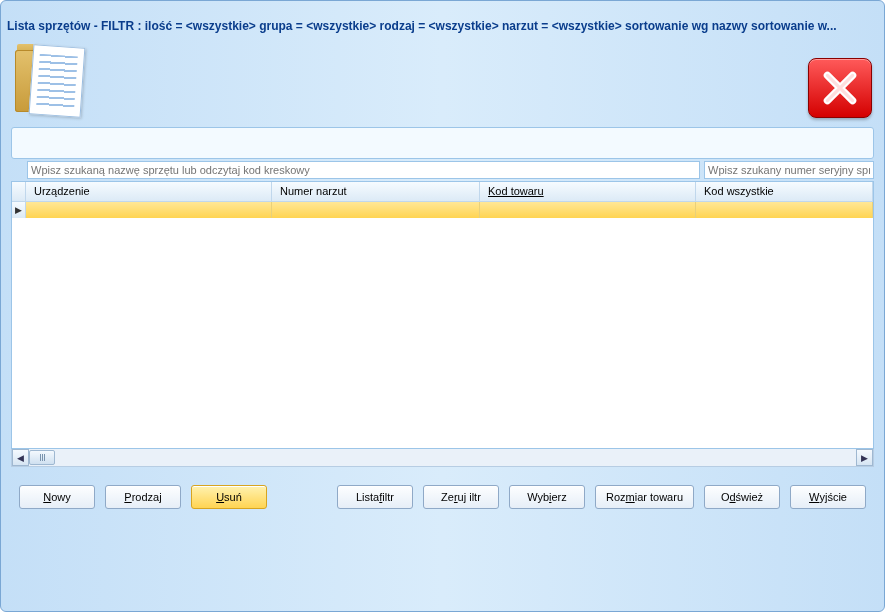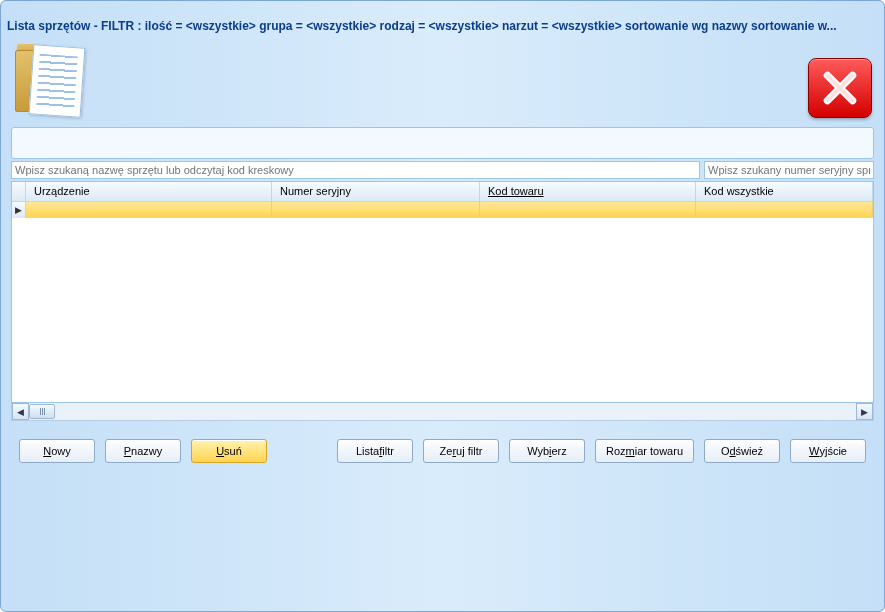--- a/index.html
+++ b/index.html
@@ -61,33 +61,33 @@
   .close-btn svg { width: 42px; height: 42px; }
   .main-panel {
     margin: 0 10px;
     background: #f3faff;
     border: 1px solid #9cc5e8;
     border-radius: 3px;
     flex: 0 0 auto;
     height: 32px;
   }
   .search-row {
-    display: flex; gap: 4px; margin: 2px 10px 0 10px;
+    display: flex; gap: 4px; margin: 2px 10px 0 26px;
   }
   .search-row input {
     height: 18px; font-size: 11px; padding: 0 3px;
     border: 1px solid #9cc5e8; background: #fff; color: #000;
   }
   .search-name { flex: 1; }
   .search-serial { width: 170px; }
   .grid-wrap {
     margin: 2px 10px 0 10px;
     border: 1px solid #9cc5e8;
     background: #fff;
-    height: 222px;
+    height: 268px;
     display: flex; flex-direction: column;
     overflow: hidden;
   }
   .grid-head {
     display: flex;
     height: 20px;
     background: linear-gradient(to bottom,#f6fbff,#dceaf6);
     border-bottom: 1px solid #c0d7ec;
   }
   .gh-gutter { width: 14px; border-right: 1px solid #c0d7ec; background: linear-gradient(to bottom,#f6fbff,#dceaf6);}
@@ -169,21 +169,21 @@
 
   <div class="search-row">
     <input class="search-name" type="text" placeholder="Wpisz szukaną nazwę sprzętu lub odczytaj kod kreskowy" style="">
     <input class="search-serial" type="text" placeholder="Wpisz szukany numer seryjny sprz" style="">
   </div>
 
   <div class="grid-wrap">
     <div class="grid-head">
       <div class="gh-gutter"></div>
       <div class="gh col1">Urządzenie</div>
-      <div class="gh col2">Numer seryjny</div>
+      <div class="gh col2">Numer narzut</div>
       <div class="gh col3">Kod towaru</div>
       <div class="gh col4">Kod wszystkie</div>
     </div>
     <div class="grid-body">
       <div class="row-selected">
         <div class="gutter">▶</div>
         <div class="cell col1"></div>
         <div class="cell col2"></div>
         <div class="cell col3"></div>
         <div class="cell col4"></div>
@@ -205,37 +205,37 @@
 
   <div class="button-row">
     <div class="btn">
         <span></span>
         <span class="und">N</span>
         <span>owy</span>
       </div>
     <div class="btn">
         <span></span>
         <span class="und">P</span>
-        <span>nazwy</span>
+        <span>rodzaj</span>
       </div>
     <div class="btn hot">
         <span></span>
         <span class="und">U</span>
         <span>suń</span>
       </div>
     <div class="spacer"></div>
     <div class="btn">
         <span>Lista </span>
         <span class="und">f</span>
         <span>iltr</span>
       </div>
     <div class="btn">
         <span>Ze</span>
         <span class="und">r</span>
-        <span>uj filtr</span>
+        <span>uj iltr</span>
       </div>
     <div class="btn">
         <span>Wyb</span>
         <span class="und">i</span>
         <span>erz</span>
       </div>
     <div class="btn">
         <span>Roz</span>
         <span class="und">m</span>
         <span>iar towaru</span>

